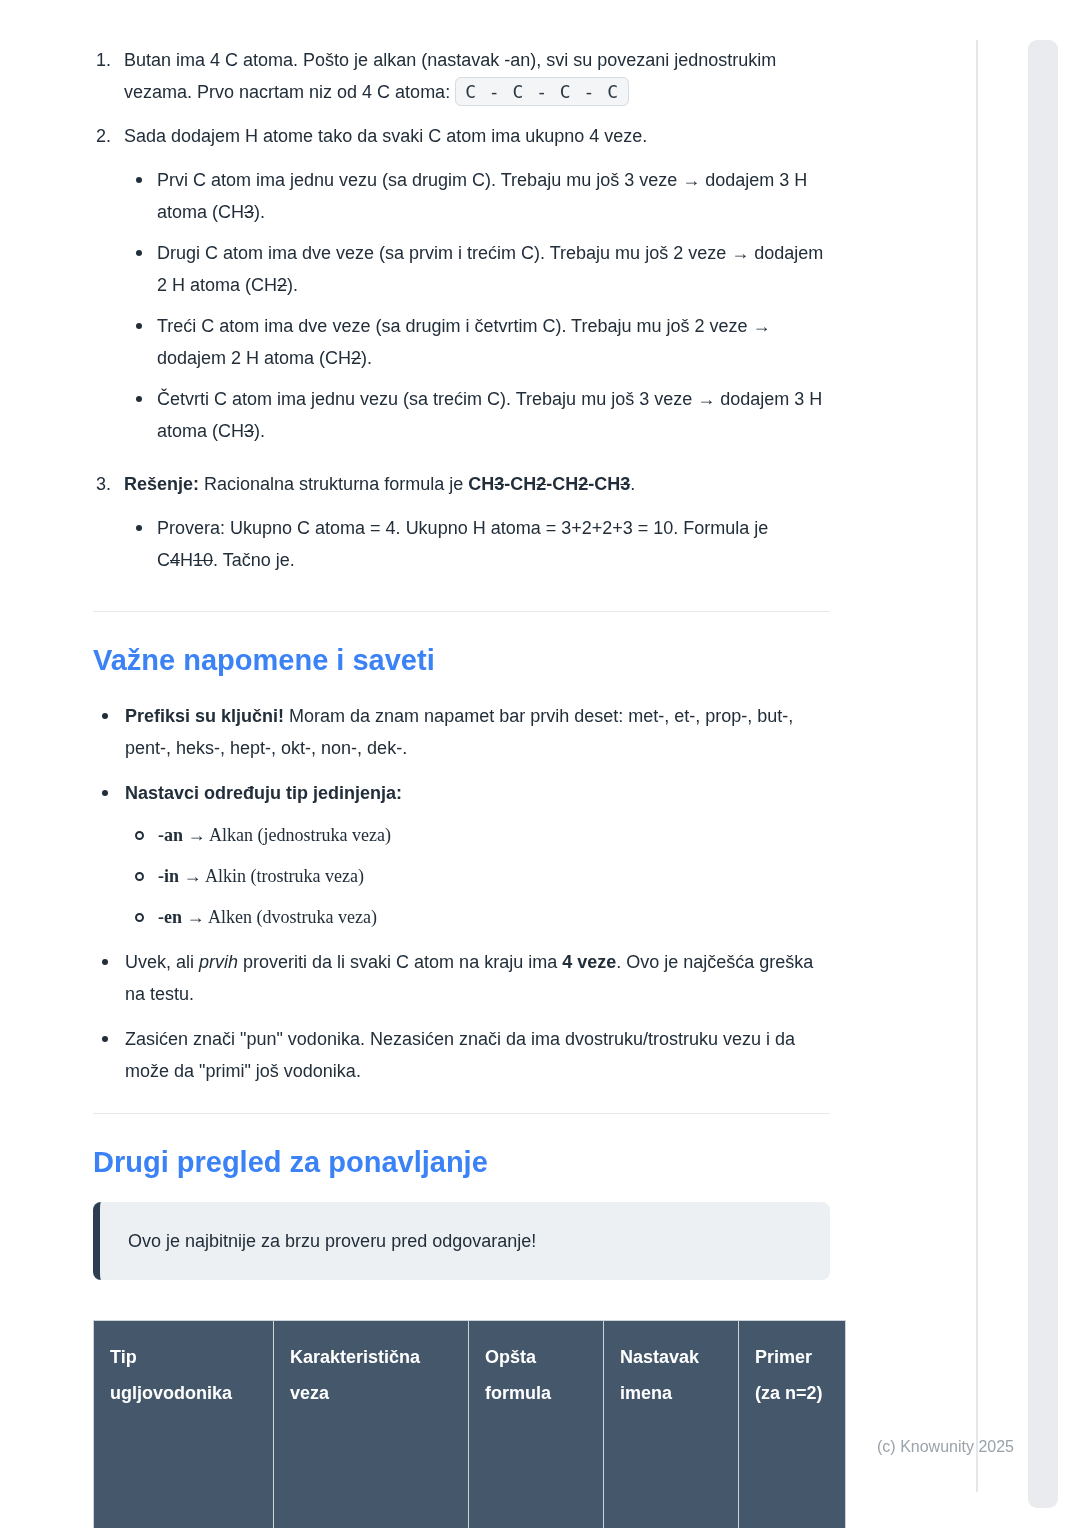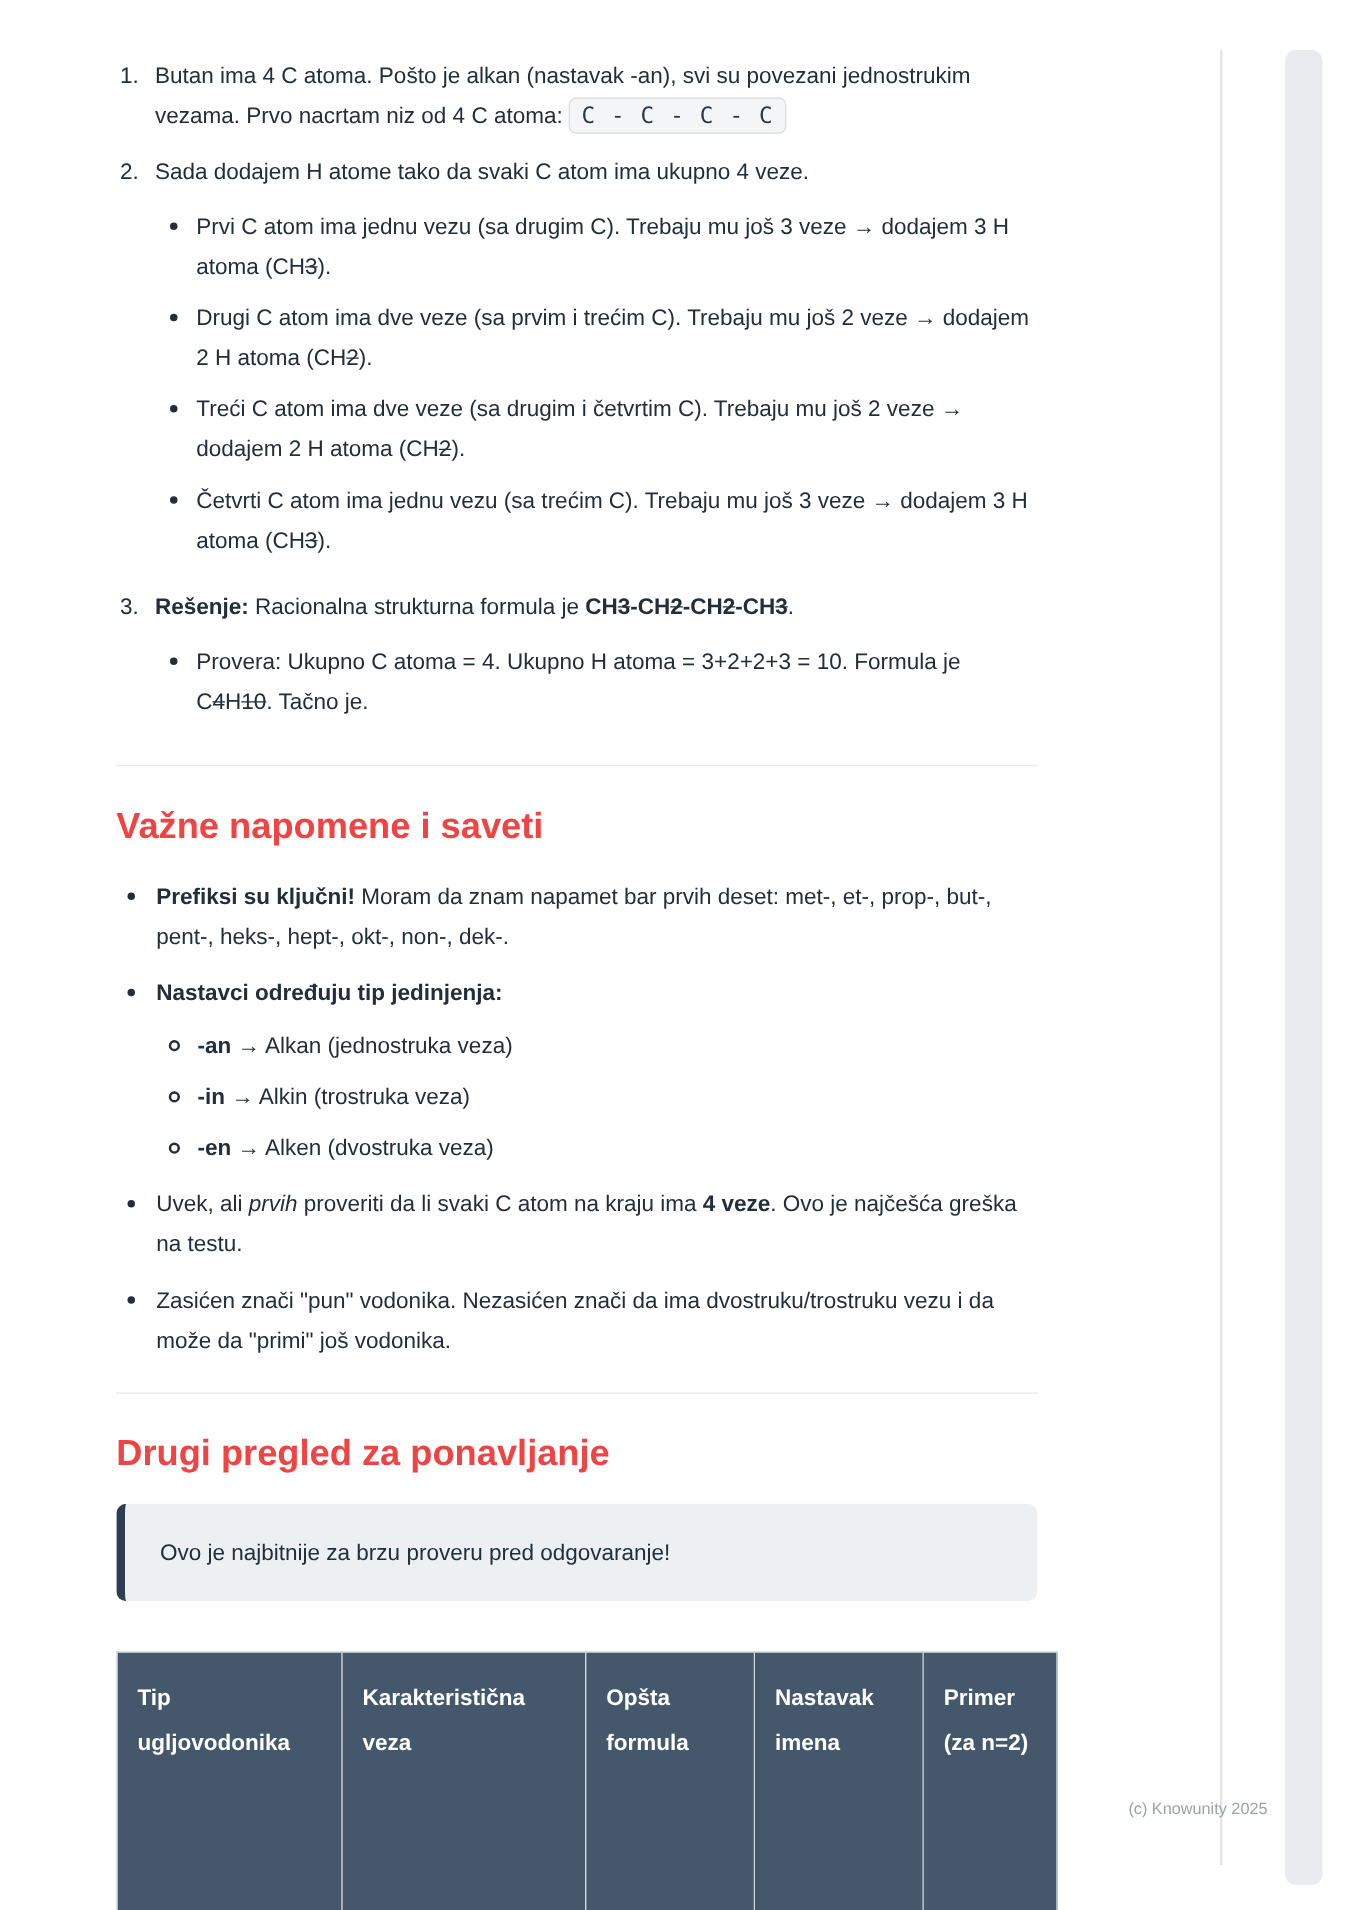--- a/index.html
+++ b/index.html
@@ -13,46 +13,46 @@
   .content{position:absolute;left:93px;top:44px;width:737px;}
   .para{margin:0;}
   ol.steps{list-style:none;margin:0;padding:0;}
   .step{display:flex;margin-bottom:12px;}
   .step-num{flex:0 0 31px;padding-left:3px;}
   .step-body{flex:1;min-width:0;}
   ul.sub-list{list-style:none;margin:12px 0 0 0;padding:0;}
   .sub-item{position:relative;padding-left:33px;margin-bottom:9px;}
   .sub-item::before{content:"";position:absolute;left:12px;top:13px;width:6px;height:6px;border-radius:50%;background:#222e3a;}
   hr.rule{border:none;border-top:1px solid #e5e8ec;margin:26px 0 30px 0;}
-  h2.section-heading{font-size:29px;line-height:36px;color:#ef4444;margin:0 0 22px 0;font-weight:700;}
+  h2.section-heading{font-size:29px;line-height:36px;color:#3b82f6;margin:0 0 22px 0;font-weight:700;}
   ul.bullets{list-style:none;margin:0;padding:0;}
   .bullet{position:relative;padding-left:32px;margin-bottom:13px;}
   .bullet::before{content:"";position:absolute;left:9px;top:13px;width:6px;height:6px;border-radius:50%;background:#222e3a;}
-  ul.circle-list{list-style:none;margin:10px 0 0 0;padding:0;}
+  ul.circle-list{list-style:none;margin:10px 0 0 0;padding:0;font-family:Liberation Serif, serif;}
   .circle-item{position:relative;padding-left:33px;margin-bottom:9px;}
   .circle-item::before{content:"";position:absolute;left:10px;top:12px;width:5px;height:5px;border-radius:50%;border:2px solid #222e3a;background:transparent;}
   .seg-b{font-weight:700;}
   .seg-s{text-decoration:line-through;}
   .seg-bs{font-weight:700;text-decoration:line-through;}
   .seg-i{font-style:italic;}
   .seg-code{
     font-family:"DejaVu Sans Mono","Liberation Mono",monospace;
     font-size:18px;background:#f3f5f7;border:1px solid #d7dce2;border-radius:6px;
     padding:3px 9px;color:#2a3642;white-space:nowrap;letter-spacing:1px;
   }
   blockquote.quote{margin:20px 0 40px 0;background:#edf0f3;border-left:7px solid #2c3e50;border-radius:8px;padding:23px 28px;}
   blockquote.quote p{margin:0;}
   table.summary{border-collapse:collapse;width:752px;table-layout:fixed;}
   table.summary th{
     background:#44576b;color:#ffffff;font-weight:700;font-size:18px;line-height:36px;
     text-align:left;vertical-align:top;padding:18px 16px;border:1px solid #cdd3d9;height:240px;
   }
   .v-divider{position:absolute;left:976px;top:40px;width:2px;height:1452px;background:#e4e7ea;}
   .scrollbar-track{position:absolute;right:22px;top:40px;width:30px;height:1468px;background:#e9ebee;border-radius:9px;}
-  .watermark{position:absolute;top:1438px;right:66px;font-size:13px;line-height:18px;color:#9aa2ab;white-space:nowrap;}
+  .watermark{position:absolute;top:1438px;right:66px;font-size:16px;line-height:18px;color:#9aa2ab;white-space:nowrap;}
 </style>
 </head>
 <body>
 
 <div class="content">
 
   <ol class="steps">
 
     <li class="step">
       <span class="step-num">1.</span>

